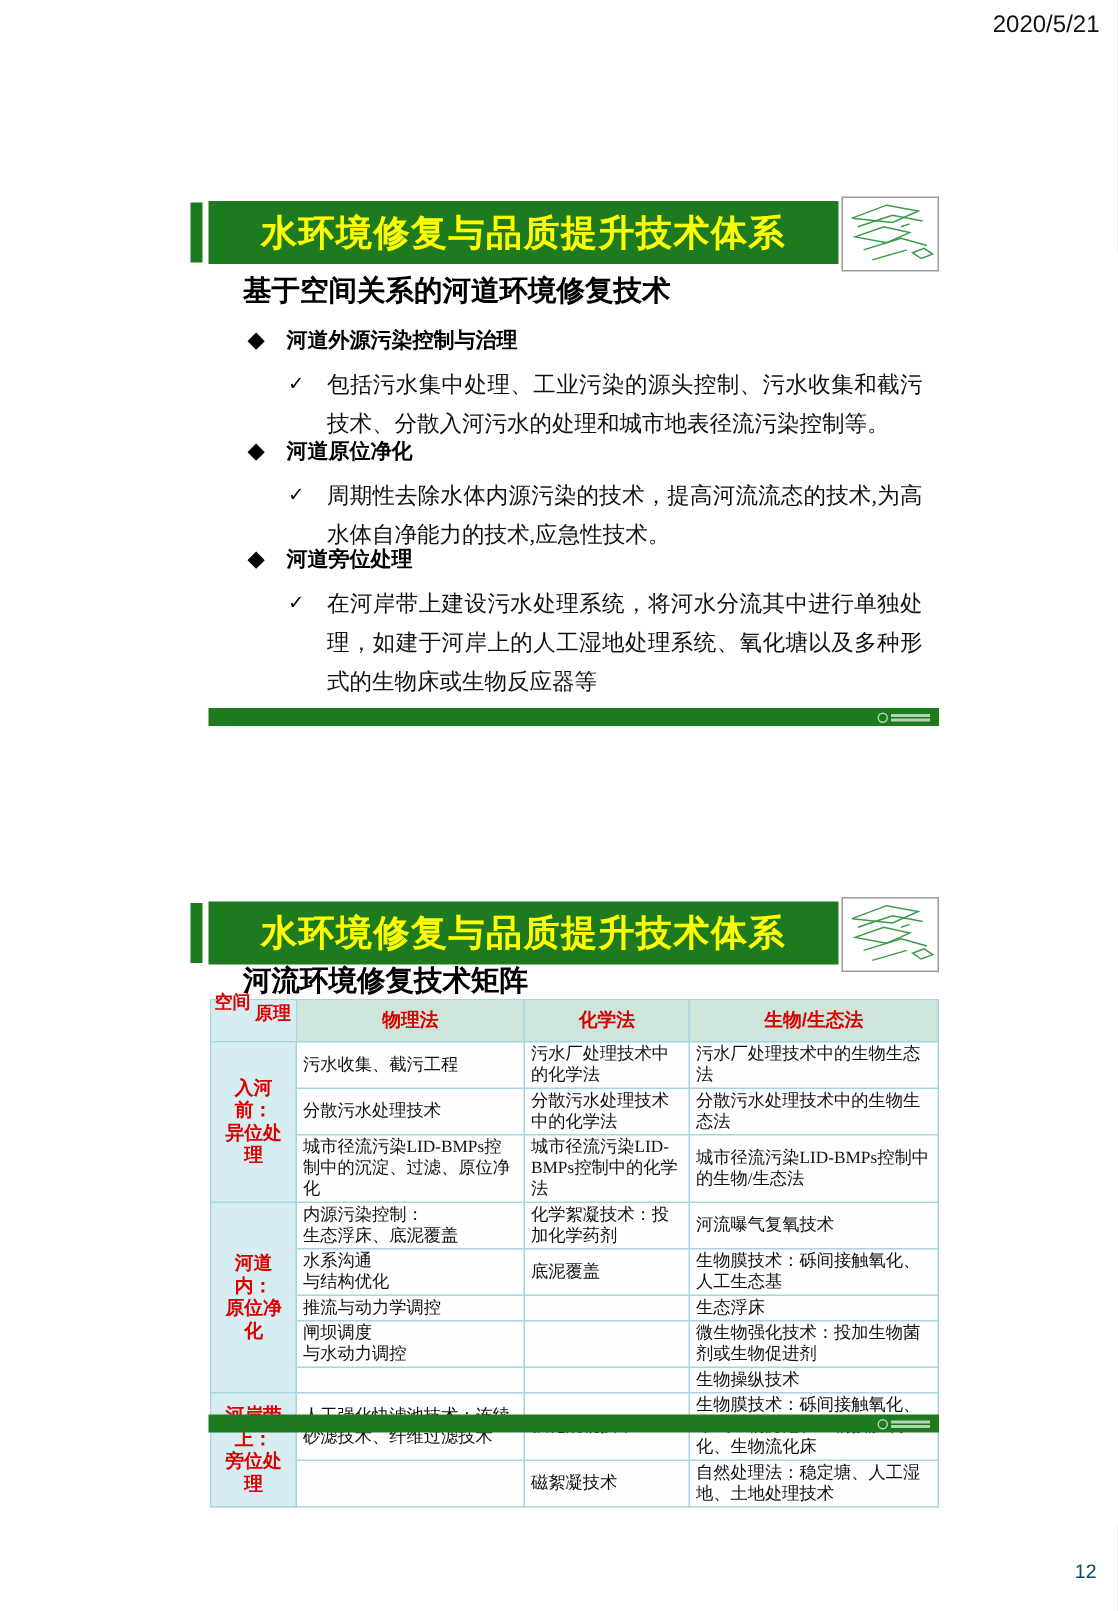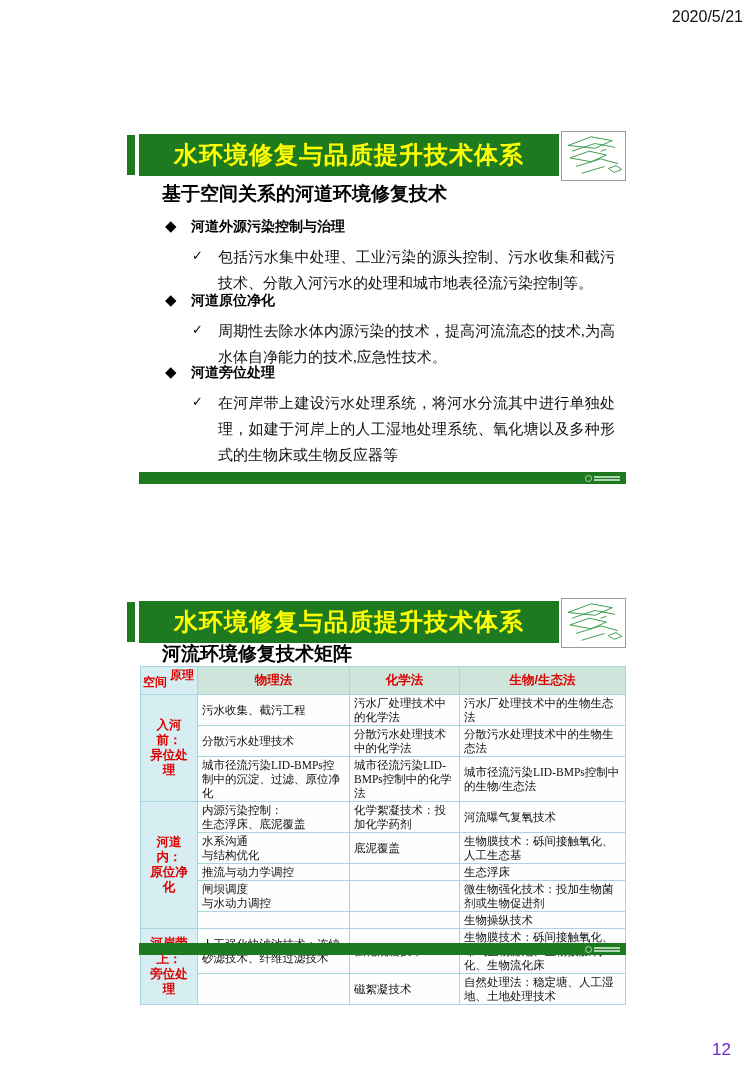--- a/index.html
+++ b/index.html
@@ -1,22 +1,22 @@
 <!DOCTYPE html>
 <html style="--banner-green: #1E7A1F; --banner-text: #FFFF00; --header-bg: #CDE5DA; --label-bg: #D6EDF1; --table-border: #A8D4E0; --red-text: #DD0000;"><head>
 <meta charset="utf-8">
 <style>
   html,body{margin:0;padding:0;background:#e8e8e8;}
   .page{
     position:relative; width:745px; height:1074px; background:#ffffff;
     margin:0 auto; overflow:hidden;
     font-family:"Liberation Sans", sans-serif; color:#000;
   }
-  .date{position:absolute; top:8px; right:2px; font-size:16px; color:#111;}
-  .pagenum{position:absolute; top:1040px; right:14px; font-size:17px; color:#6d28d9;}
+  .date{position:absolute; top:8px; right:12px; font-size:16px; color:#111;}
+  .pagenum{position:absolute; top:1040px; right:14px; font-size:13px; color:#0c4a6e;}
 
   .slide{position:absolute; left:127px; width:500px;}
   .slide1{top:131px; height:356px;}
   .slide2{top:598px; height:362px;}
 
   .accent{position:absolute; left:0; top:4px; width:8px; height:40px;
     background:var(--banner-green,#1E7A1F);}
   .banner{position:absolute; left:12px; top:3px; width:420px; height:42px;
     background:var(--banner-green,#1E7A1F); display:flex; align-items:center; justify-content:center;}
   .banner-title{color:var(--banner-text,#FFFF00); font-size:24px; font-weight:bold; letter-spacing:1px;
@@ -53,21 +53,21 @@
   .matrix{position:absolute; left:13px; top:68px; width:485px;
     border-collapse:collapse; table-layout:fixed;
     font-family:"Liberation Serif", serif; font-size:11.5px; line-height:1.22;}
   .matrix col.c0{width:57px;} .matrix col.c1{width:152px;}
   .matrix col.c2{width:110px;} .matrix col.c3{width:166px;}
   .matrix th,.matrix td{border:1px solid var(--table-border,#A8D4E0); padding:1px 4px; box-sizing:border-box;}
   .matrix th{font-family:Liberation Sans, sans-serif; color:var(--red-text,#DD0000); text-align:center;}
   .matrix .hrow th{background:var(--header-bg,#CDE5DA); font-size:12.5px; font-weight:bold; height:28px; vertical-align:middle;}
   .matrix .corner{position:relative; background:var(--label-bg,#D6EDF1) !important; padding:0;}
   .corner .c-top{position:absolute; top:1px; right:3px; font-size:12px;}
-  .corner .c-bot{position:absolute; bottom:4px; left:2px; font-size:12px;}
+  .corner .c-bot{position:absolute; bottom:18px; left:2px; font-size:12px;}
   .matrix .lbl{background:var(--label-bg,#D6EDF1); font-size:12.5px; font-weight:bold;
     vertical-align:middle; white-space:pre-line;}
   .matrix td{background:#fdfefe; vertical-align:middle; color:#101010; white-space:pre-line;}
   .r-h28 td{height:27px;} .r-h15 td{height:15px;} .r-h42 td{height:42px;} .r-h24 td{height:24px;}
 </style>
 </head>
 <body>
 
 <div class="page">
   <div class="date">2020/5/21</div>

